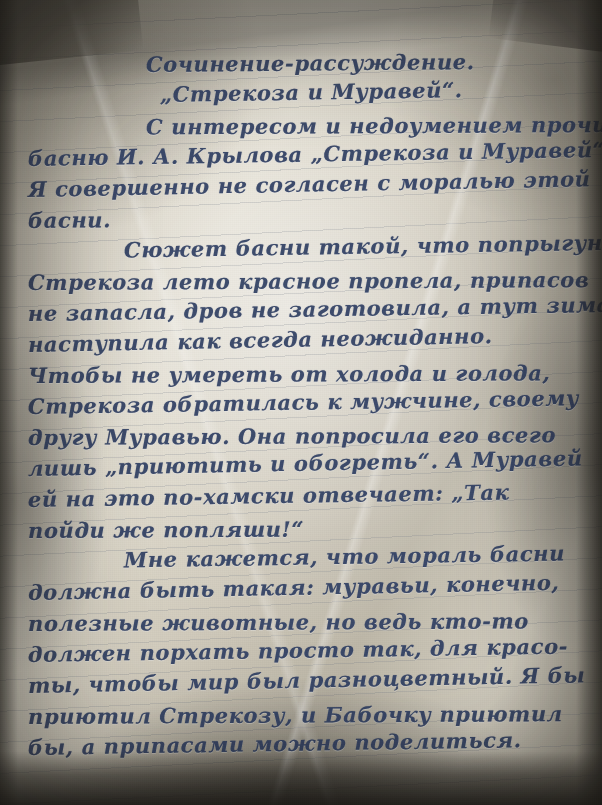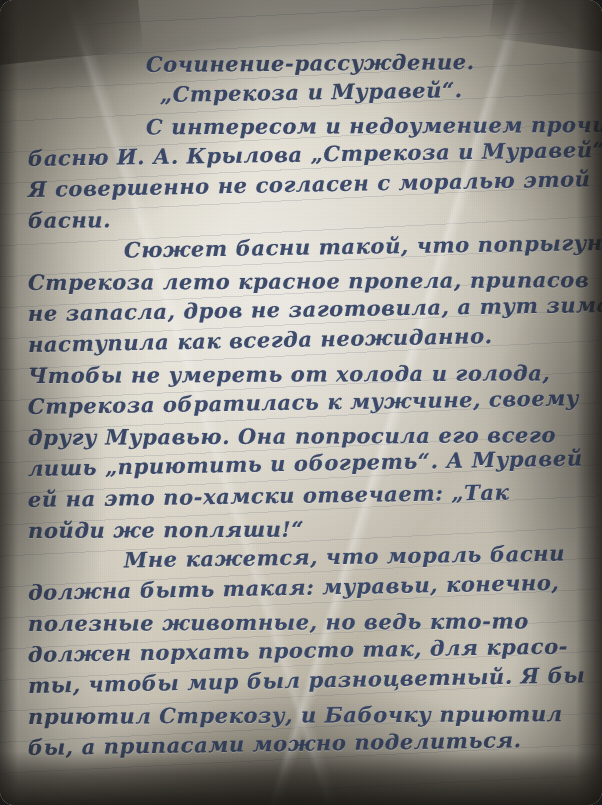--- a/index.html
+++ b/index.html
@@ -7,21 +7,20 @@
     padding: 0;
     background: #1a1a1a;
   }
   #page {
     position: relative;
     width: 602px;
     height: 805px;
     overflow: hidden;
     background: #c9c3b4;
     font-family: "DejaVu Sans", sans-serif;
-    border-radius: 14px;
   }
 
   
   .paper {
     position: absolute;
     inset: 0;
     background:
       radial-gradient(ellipse 70% 55% at 48% 38%, rgba(255,255,255,0.55) 0%, rgba(255,255,255,0.10) 55%, rgba(0,0,0,0.0) 78%),
       linear-gradient(118deg, #b9b3a4 0%, #d2ccbd 18%, #e0dbcd 34%, #cfc9ba 52%, #bdb7a8 68%, #d6d1c3 84%, #a9a395 100%);
   }

